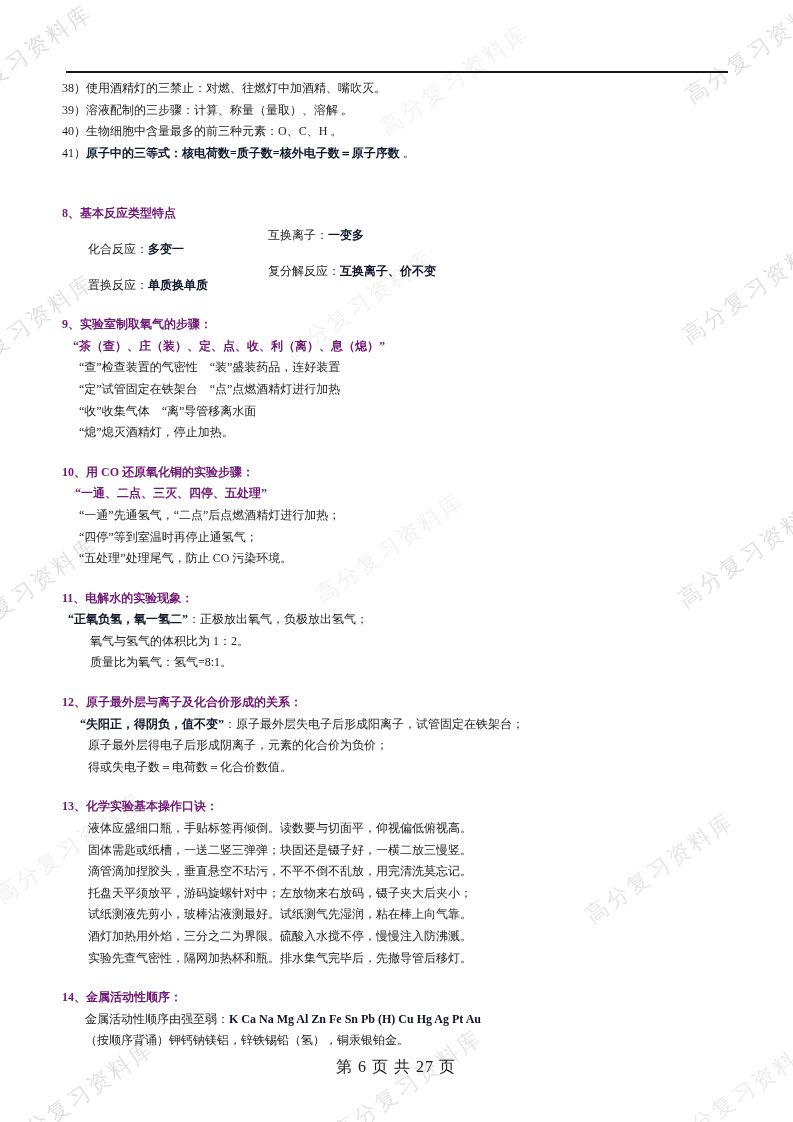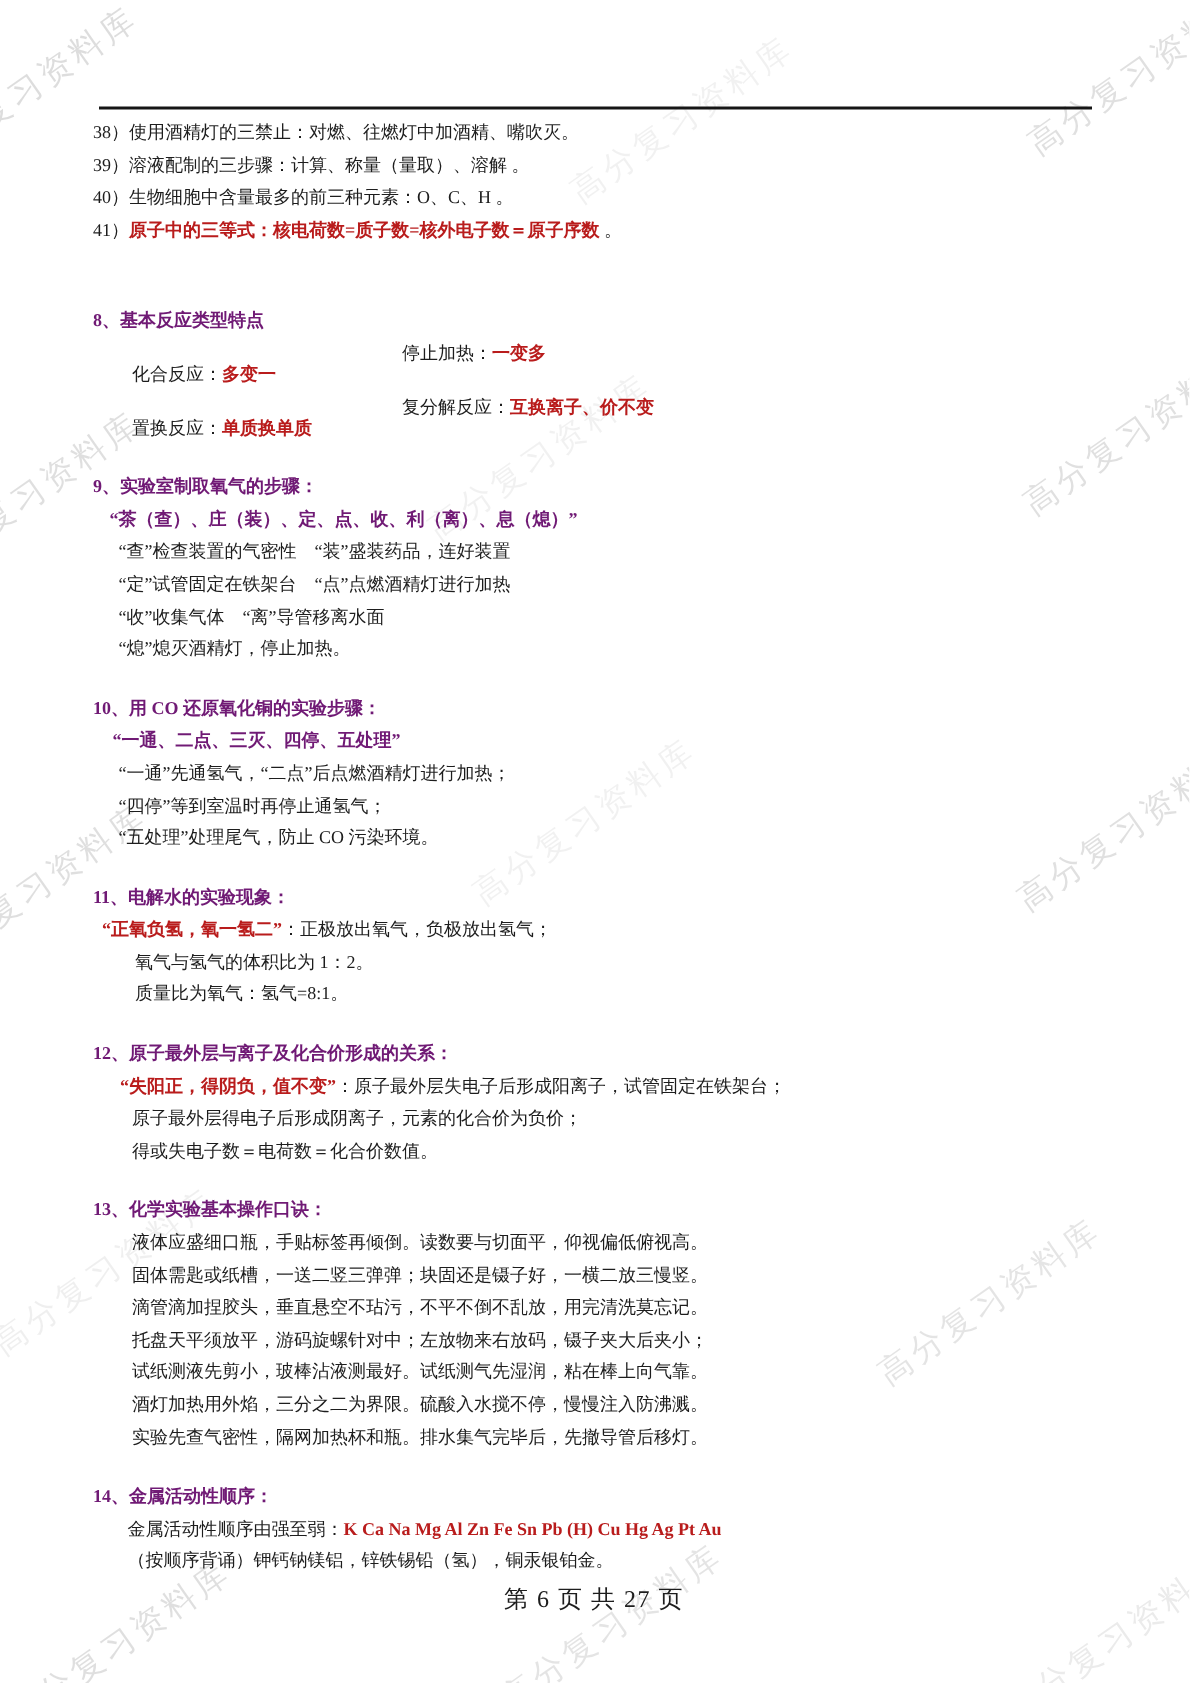--- a/index.html
+++ b/index.html
@@ -16,21 +16,21 @@
     position:absolute;
     font-size:22px;
     letter-spacing:3px;
     white-space:nowrap;
     color:#000;
     transform:translate(-50%,-50%) rotate(-35deg);
   }
   .content{position:absolute;left:62px;top:0;width:668px;}
   .rule{border:0;border-top:2px solid #161616;margin:71px 0 0 4px;width:662px;height:0;}
   .line{font-size:12px;line-height:21.6px;white-space:nowrap;}
-  b{font-weight:bold;color:#b91c1c;}
+  b{font-weight:bold;color:#0f172a;}
   .notes{margin-top:5px;}
   .sec{margin-top:18px;}
   .sec-first{margin-top:39px;}
   .sec-title{font-weight:bold;color:#701a75;}
   .cols{display:flex;}
   .cols .c1{width:180px;margin-top:14px;}
   .ind-11{padding-left:11px;}
   .ind-13{padding-left:13px;}
   .ind-17{padding-left:17px;}
   .ind-6{padding-left:6px;}
@@ -74,21 +74,21 @@
       <div class="line"><span>38）</span><span>使用酒精灯的三禁止：对燃、往燃灯中加酒精、嘴吹灭。</span></div>
       <div class="line"><span>39）</span><span>溶液配制的三步骤：计算、称量（量取）、溶解 。</span></div>
       <div class="line"><span>40）</span><span>生物细胞中含量最多的前三种元素：O、C、H 。</span></div>
       <div class="line"><span>41）</span><b>原子中的三等式：核电荷数=质子数=核外电子数＝原子序数</b><span> 。</span></div>
     </div>
 
     <div class="sec sec-first">
       <div class="line sec-title">8、基本反应类型特点</div>
       <div class="line cols ind-26">
         <span class="c1"><span>化合反应：</span><b>多变一</b></span>
-        <span><span>停止加热：</span><b>一变多</b></span>
+        <span><span>互换离子：</span><b>一变多</b></span>
       </div>
       <div class="line cols ind-26">
         <span class="c1"><span>置换反应：</span><b>单质换单质</b></span>
         <span><span>复分解反应：</span><b>互换离子、价不变</b></span>
       </div>
     </div>
 
     <div class="sec">
       <div class="line sec-title">9、实验室制取氧气的步骤：</div>
       <div class="line sec-title ind-11">“茶（查）、庄（装）、定、点、收、利（离）、息（熄）”</div>

